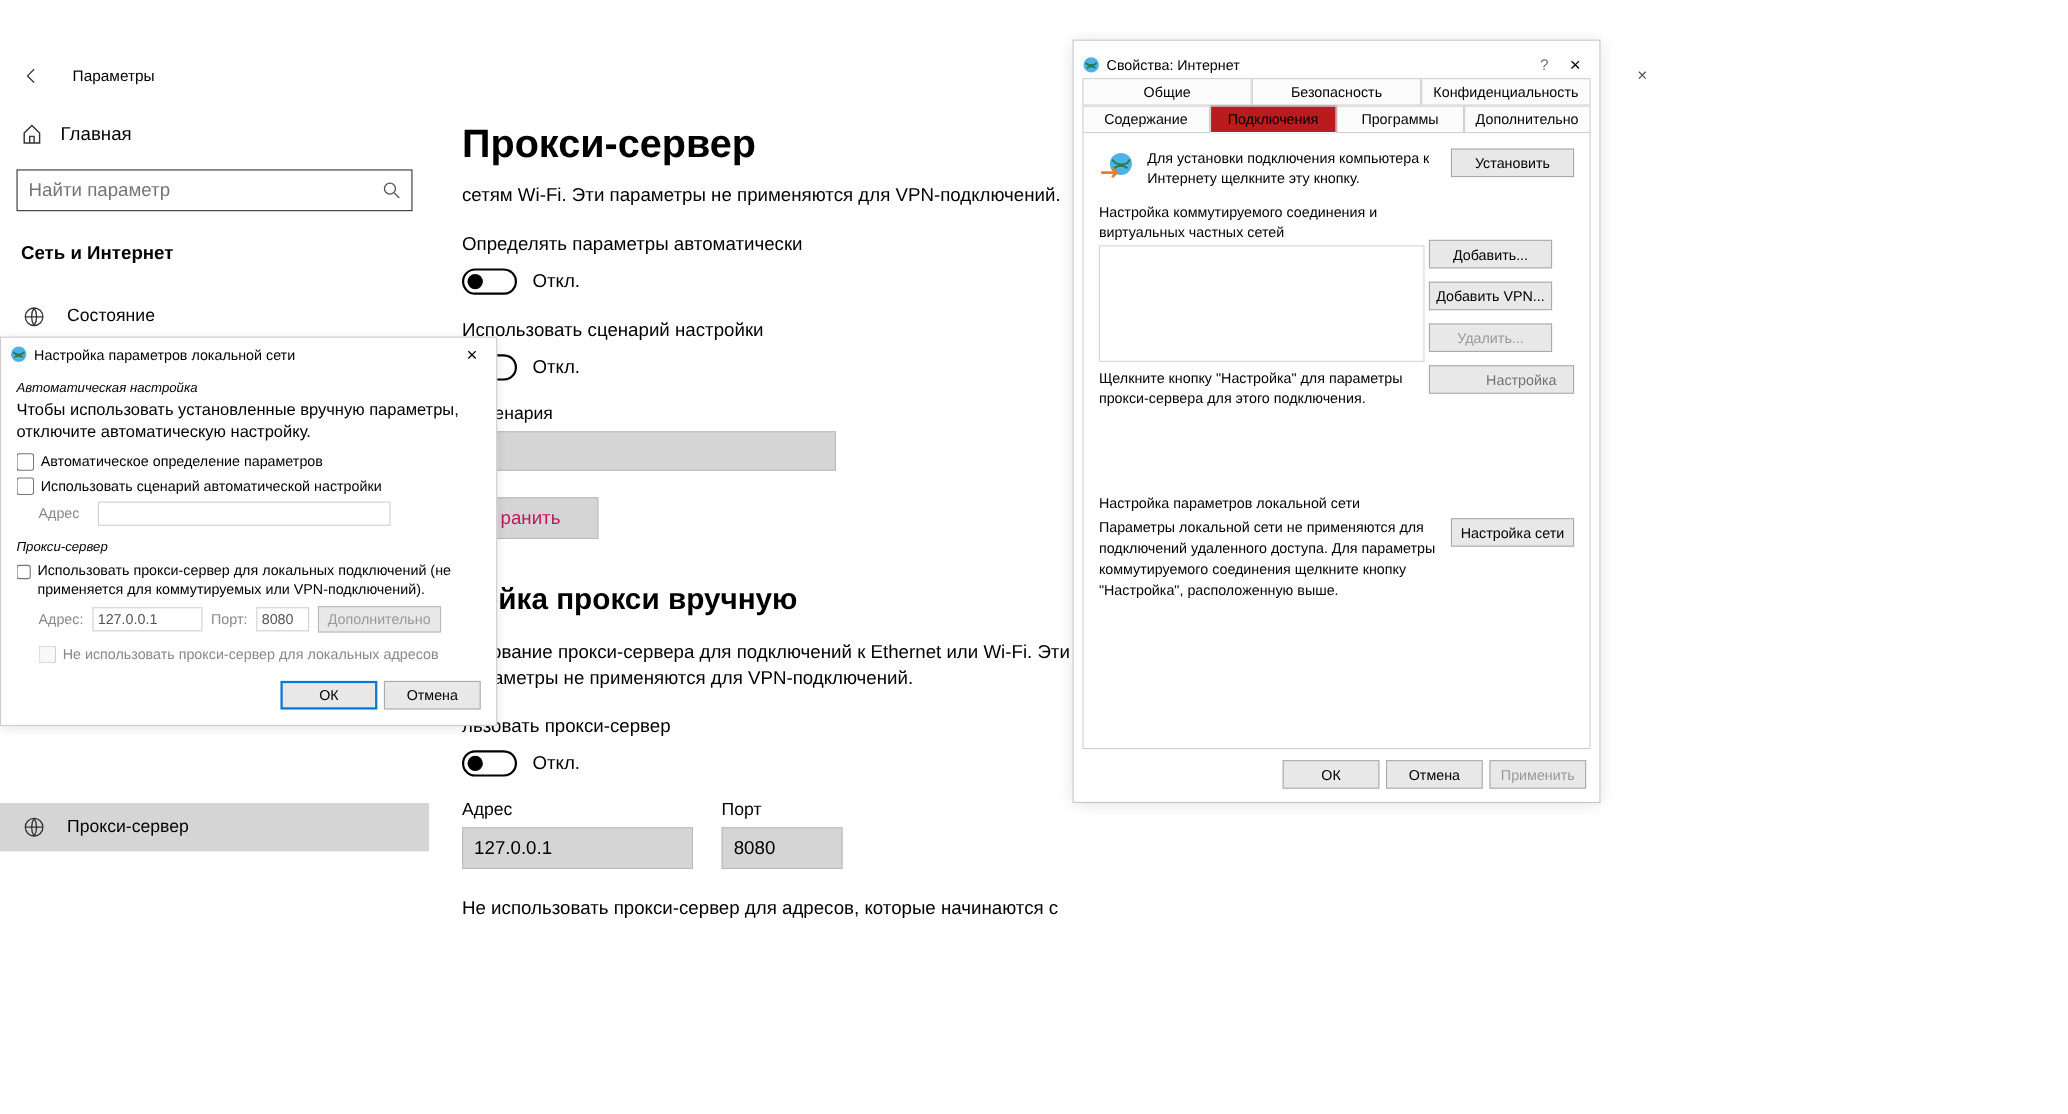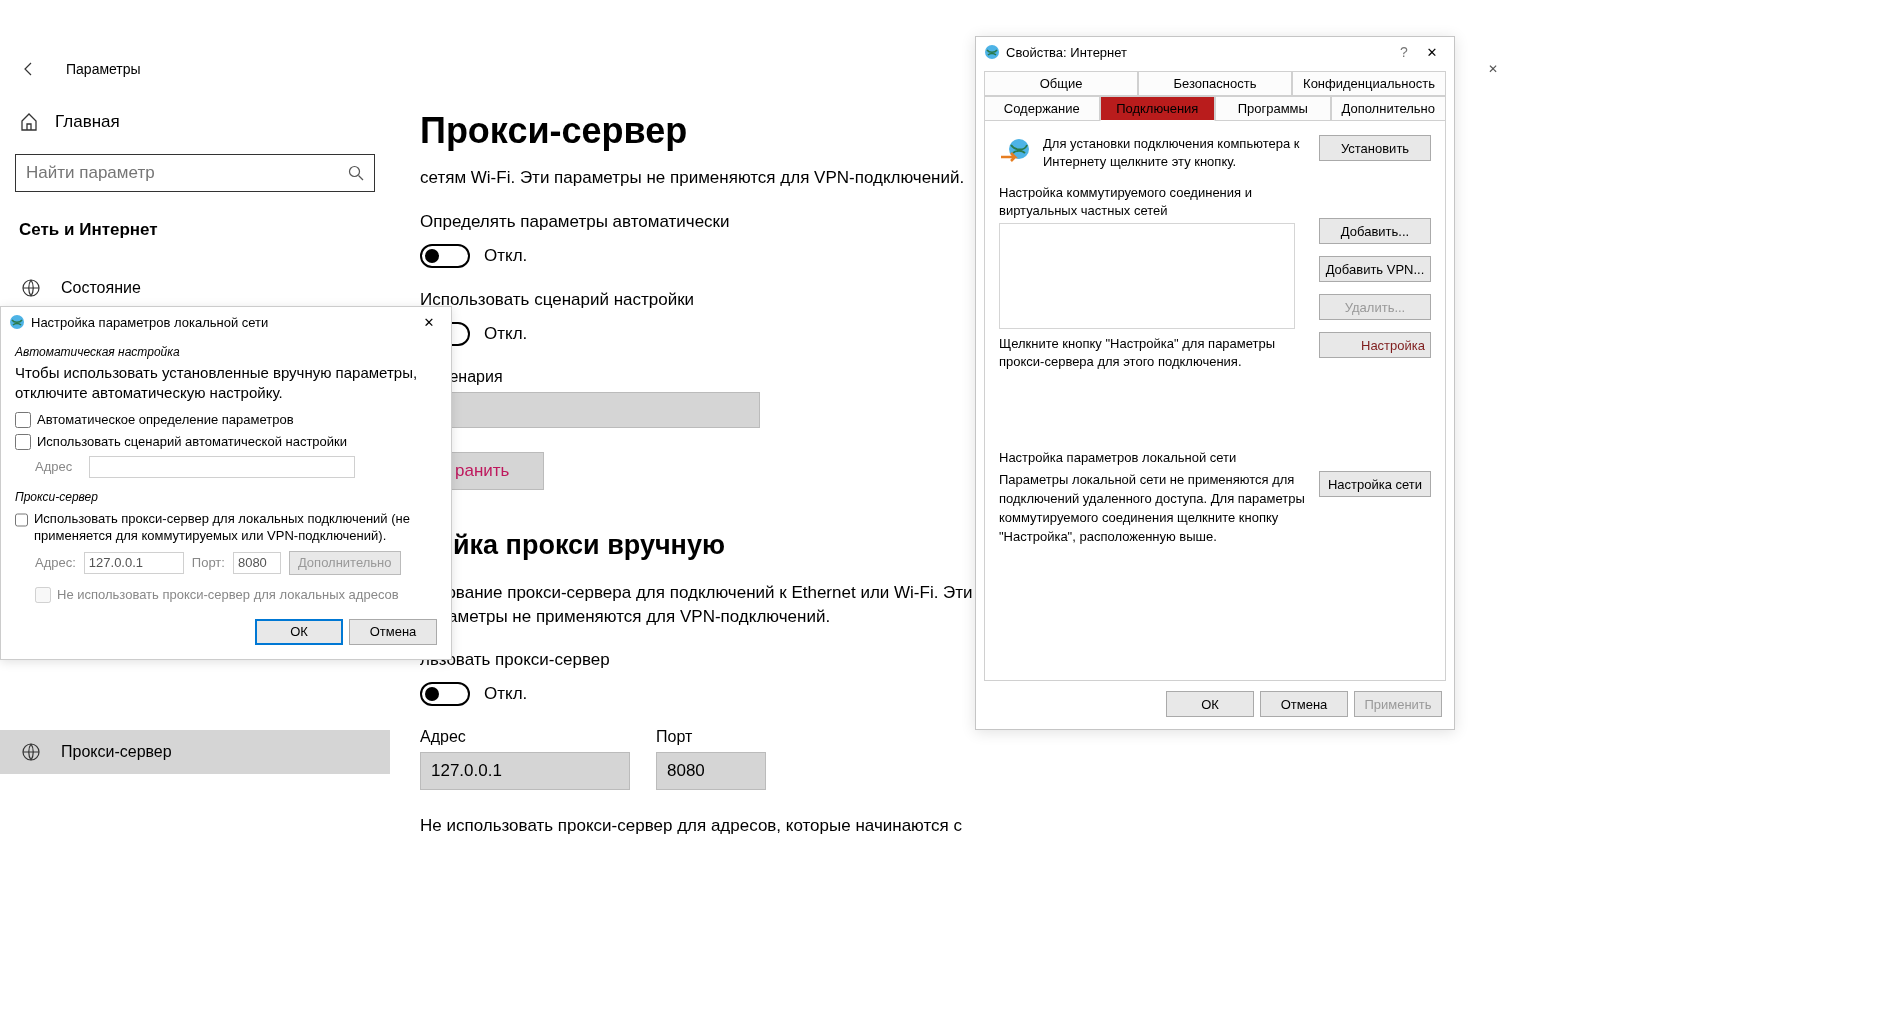--- a/index.html
+++ b/index.html
@@ -64,21 +64,21 @@
 .btn-advanced { background: #e8e8e8; border: 1px solid #bbb; height: 24px; padding: 0 8px; font-size: 13px; color: #999; cursor: default; }
 .nolocal-row { margin-left: 20px; display: flex; align-items: center; color: #888; }
 .nolocal-row input { width: 16px; height: 16px; margin-right: 6px; }
 .nolocal-row label { font-size: 13px; }
 .lan-footer { display: flex; justify-content: flex-end; gap: 6px; padding-top: 16px; }
 .lan-footer button { height: 26px; min-width: 88px; font-size: 13px; border: 1px solid #aaa; background: #e8e8e8; cursor: pointer; }
 .lan-footer .ok { border: 2px solid #0078d4; }
 
 
 .inet-dialog { position: absolute; left: 975px; top: 36px; width: 480px; background: #fff; border: 1px solid #c5c5c5; box-shadow: 0 2px 14px rgba(0,0,0,0.12); }
-.inet-titlebar { height: 30px; display: flex; align-items: center; padding: 0 8px; }
+.inet-titlebar { height: 30px; display: flex; align-items: flex-end; padding: 0 8px; }
 .inet-titlebar .icon { margin-right: 6px; }
 .inet-titlebar .title { font-size: 13px; }
 .inet-titlebar .help { margin-left: auto; width: 28px; text-align: center; cursor: pointer; font-size: 14px; color: #777; }
 .inet-titlebar .close { width: 28px; text-align: center; cursor: pointer; font-size: 13px; }
 .tabs { padding: 4px 8px 0; }
 .tab-row { display: flex; }
 .tab { flex: 1; text-align: center; font-size: 13px; padding: 4px 0; border: 1px solid #d0d0d0; background: #fcfcfc; cursor: pointer; position: relative; }
 .tab.active { background: #b91c1c; border-bottom: 1px solid #fff; font-weight: 400; z-index: 1; }
 .tab-content { border: 1px solid #d0d0d0; border-top: none; margin: 0 8px; padding: 14px 14px 12px; font-size: 13px; min-height: 560px; }
 .install-row { display: flex; align-items: flex-start; gap: 10px; margin-bottom: 14px; }
@@ -279,21 +279,21 @@
     <div class="dial-block">
       <div class="left-col">
         <div class="dial-label">Настройка коммутируемого соединения и виртуальных частных сетей</div>
         <div class="conn-list"></div>
         <div class="proxy-note">Щелкните кнопку "Настройка" для параметры прокси-сервера для этого подключения.</div>
       </div>
       <div style="position:absolute;right:0;top:34px;display:flex;flex-direction:column;gap:12px;">
         <button style="width:112px;height:26px;font-size:13px;border:1px solid #aaa;background:#e8e8e8;">Добавить...</button>
         <button style="width:112px;height:26px;font-size:13px;border:1px solid #aaa;background:#e8e8e8;">Добавить VPN...</button>
         <button style="width:112px;height:26px;font-size:13px;border:1px solid #aaa;background:#e8e8e8;color:#999;" disabled="">Удалить...</button>
-        <button style="width:112px;height:26px;font-size:13px;border:1px solid #aaa;background:#e8e8e8;color:#7f1d1d;padding-left:36px;" disabled="">Настройка</button>
+        <button style="width:132px;height:26px;font-size:13px;border:1px solid #aaa;background:#e8e8e8;color:#737373;padding-left:36px;" disabled="">Настройка</button>
       </div>
     </div>
 
     <div class="lan-section" style="position:relative;">
       <div class="sect-label">Настройка параметров локальной сети</div>
       <div style="display:flex;gap:10px;align-items:flex-start;">
         <div class="note" style="flex:1;">Параметры локальной сети не применяются для подключений удаленного доступа. Для параметры коммутируемого соединения щелкните кнопку "Настройка", расположенную выше.</div>
         <button style="width:112px;height:26px;font-size:13px;border:1px solid #aaa;background:#e8e8e8;flex-shrink:0;">Настройка сети</button>
       </div>
     </div>

